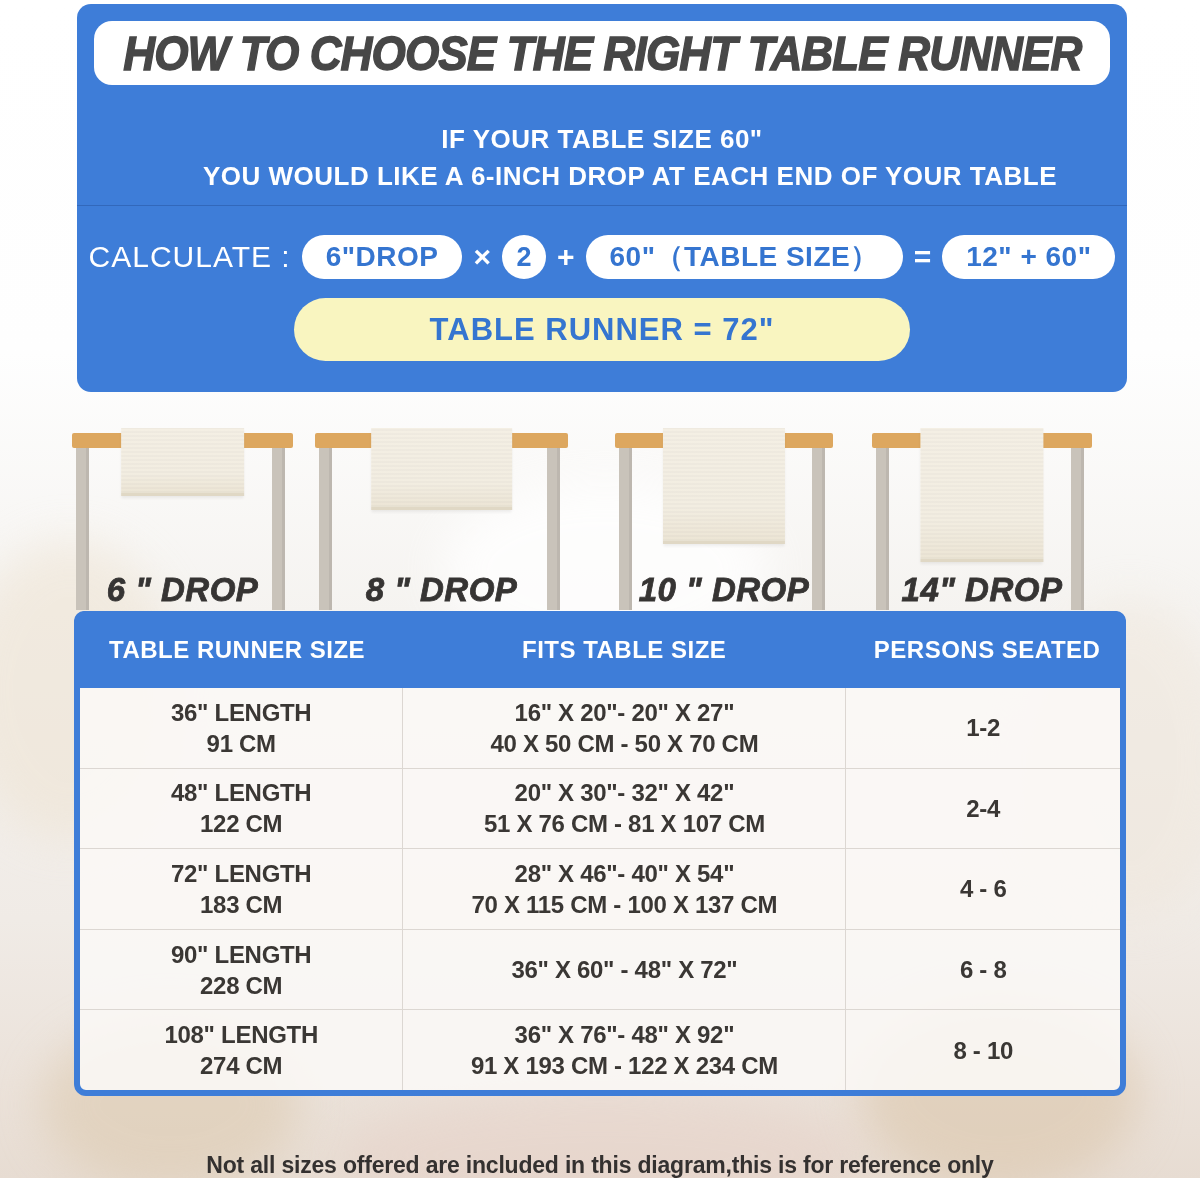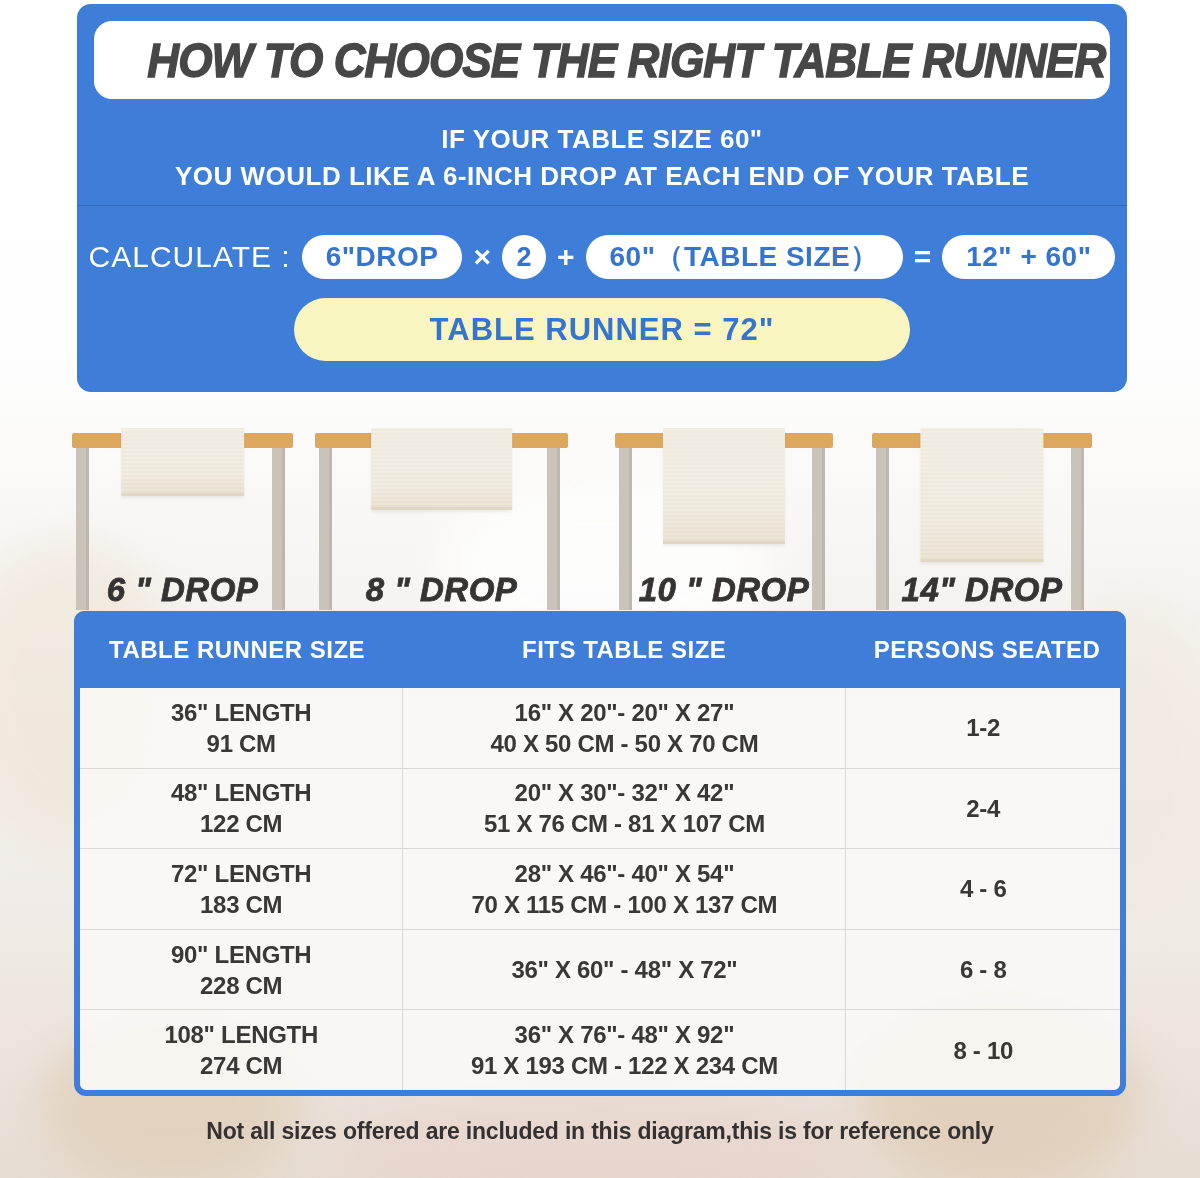--- a/index.html
+++ b/index.html
@@ -28,29 +28,29 @@
   .blob.b1{left:-40px;top:540px;width:220px;height:300px;background:#eee3d2;opacity:.55;}
   .blob.b2{right:-30px;top:600px;width:200px;height:320px;background:#efe6da;opacity:.5;}
   .blob.b3{left:40px;top:1020px;width:260px;height:170px;background:#dcc9ae;opacity:.55;}
   .blob.b4{right:60px;top:1000px;width:280px;height:190px;background:#d9c2a4;opacity:.5;}
   .blob.b5{left:340px;top:1090px;width:520px;height:130px;background:#e6cfc6;opacity:.45;}
   .blob.b6{left:440px;top:480px;width:330px;height:180px;background:#ffffff;opacity:.8;}
 
   
   .top-panel{position:absolute;left:77px;top:4px;width:1050px;height:388px;
     background:var(--panel-blue);border-radius:14px;}
-  .title-bar{position:absolute;left:17px;top:17px;width:1016px;height:78px;
-    background:#ffffff;border-radius:18px;display:flex;align-items:center;justify-content:flex-start;}
+  .title-bar{position:absolute;left:17px;top:17px;width:1016px;height:64px;
+    background:#ffffff;border-radius:18px;display:flex;align-items:center;justify-content:center;}
   .title{font-size:49px;font-weight:700;font-style:italic;color:var(--title-text);
     letter-spacing:-1px;white-space:nowrap;transform:scaleX(.9);
     -webkit-text-stroke:1.4px var(--title-text);}
   .sub{position:absolute;left:0;width:100%;text-align:center;color:#ffffff;
     font-weight:700;font-size:26px;letter-spacing:.5px;white-space:nowrap;}
   .sub1{top:120px;}
-  .sub2{top:157px;}
+  .sub2{top:157px;margin-left:28px;}
   .tp-divider{position:absolute;left:0;top:201px;width:100%;height:1px;background:rgba(20,50,110,.28);}
   .calc-row{position:absolute;left:0;top:230px;width:100%;height:46px;
     display:flex;align-items:center;justify-content:center;gap:11px;}
   .calc-label{color:#fff;font-weight:400;font-size:30px;letter-spacing:1px;white-space:nowrap;}
   .pill{background:#fff;color:var(--pill-text-blue);font-weight:700;font-size:28px;
     height:44px;line-height:44px;padding:0 24px;border-radius:22px;white-space:nowrap;letter-spacing:.5px;}
   .op{color:#fff;font-weight:700;font-size:30px;}
   .circle{background:#fff;color:var(--pill-text-blue);font-weight:700;font-size:27px;
     width:44px;height:44px;border-radius:50%;display:flex;align-items:center;justify-content:center;}
   .result-pill{position:absolute;left:50%;top:294px;transform:translateX(-50%);
@@ -97,21 +97,21 @@
   .c3{width:26.4%;}
   .tbody{position:absolute;left:0;top:71px;width:1040px;height:402px;display:flex;flex-direction:column;}
   .trow{flex:1;display:flex;}
   .trow + .trow{border-top:1px solid var(--grid-line);}
   .td{display:flex;flex-direction:column;align-items:center;justify-content:center;
     color:var(--table-text);font-weight:700;font-size:24px;line-height:31px;
     letter-spacing:-.3px;text-align:center;white-space:nowrap;}
   .td + .td{border-left:1px solid var(--grid-line);}
 
   
-  .footer{position:absolute;left:0;top:1118px;width:100%;text-align:center;
+  .footer{position:absolute;left:0;top:1152px;width:100%;text-align:center;
     font-size:23px;font-weight:700;color:#343130;letter-spacing:-.2px;white-space:nowrap;}
 </style>
 </head>
 <body>
 
 <div class="page">
 
   <div class="bg">
     <div class="blob b1"></div>
     <div class="blob b2"></div>

